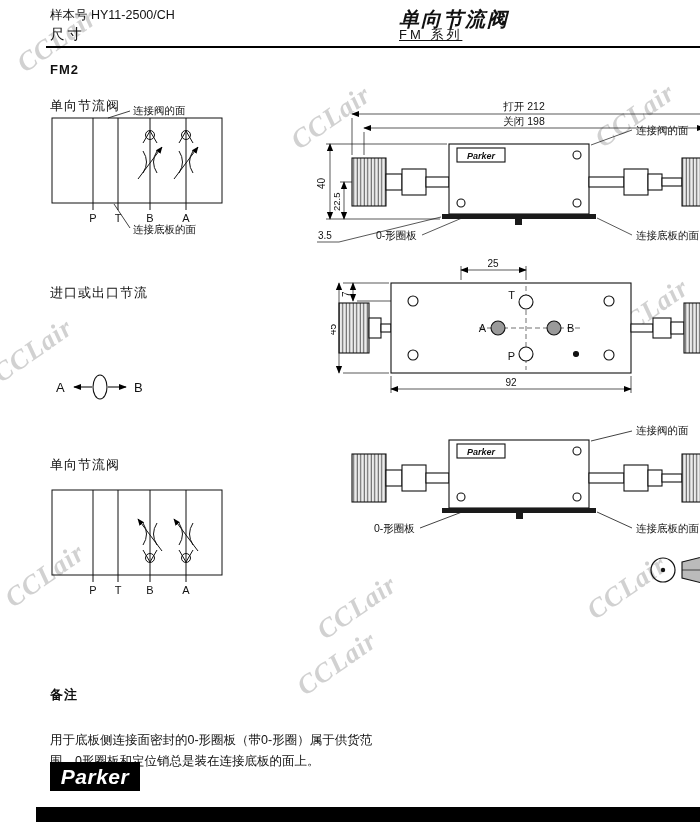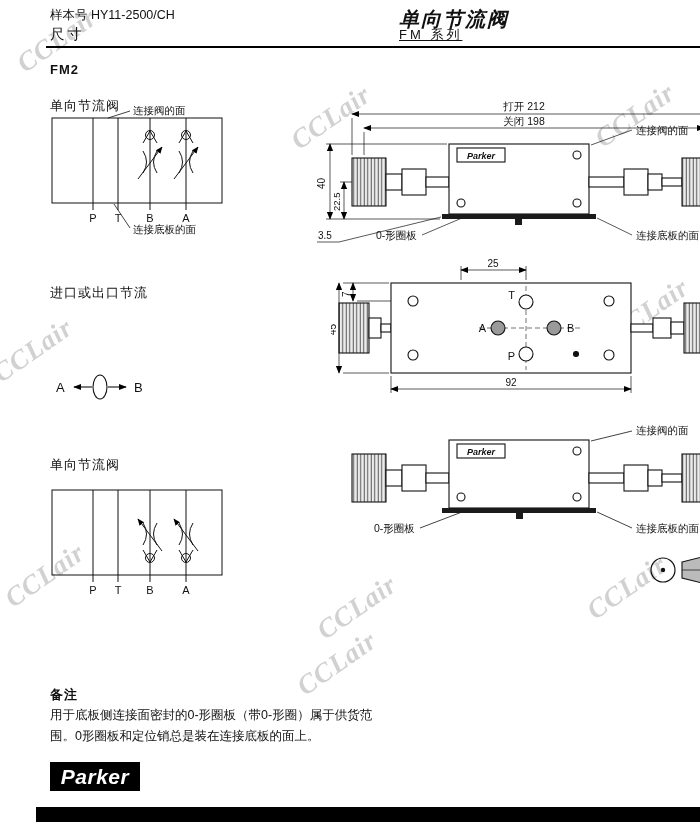--- a/index.html
+++ b/index.html
@@ -290,21 +290,21 @@
     </svg>
 
     <svg class="abs" style="left:612px;top:552px" width="66" height="36" viewBox="0 0 66 36">
       <circle cx="15" cy="18" r="12" fill="none" stroke="#111" stroke-width="1.2"></circle>
       <circle cx="15" cy="18" r="2.2" fill="#111"></circle>
       <polygon points="34,10 58,4 58,32 34,26" fill="#bbb" stroke="#111" stroke-width="1.1"></polygon>
       <line x1="34" y1="18" x2="58" y2="18" stroke="#111" stroke-width="0.7"></line>
     </svg>
 
     <div class="abs sec-label bold" style="left:14px;top:686px">备注</div>
-    <div class="abs notes-body" style="left:14px;top:705px">用于底板侧连接面密封的0-形圈板（带0-形圈）属于供货范围。0形圈板和定位销总是装在连接底板的面上。</div>
+    <div class="abs notes-body" style="left:14px;top:730px">用于底板侧连接面密封的0-形圈板（带0-形圈）属于供货范围。0形圈板和定位销总是装在连接底板的面上。</div>
 
 
     <div class="parker-logo abs" style="left:14px;top:762px">
       <span>Parker</span>
     </div>
     <div class="abs bottom-bar"></div>
 
   </div>
 </div>
 

